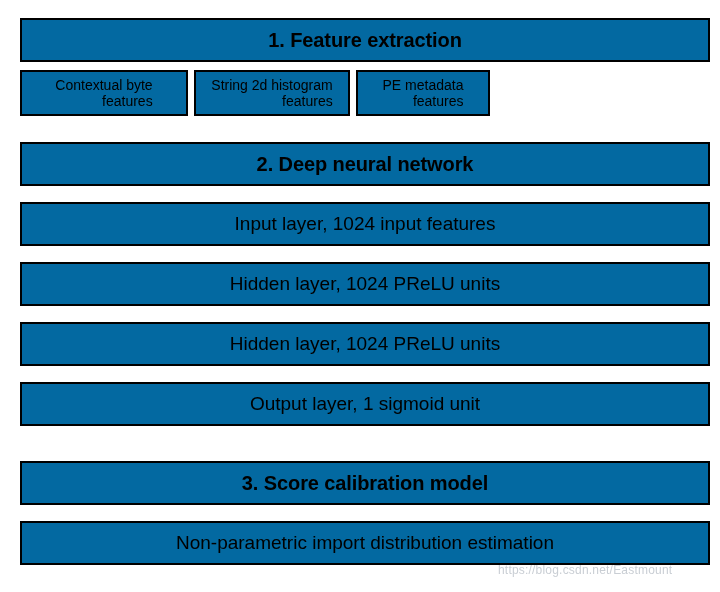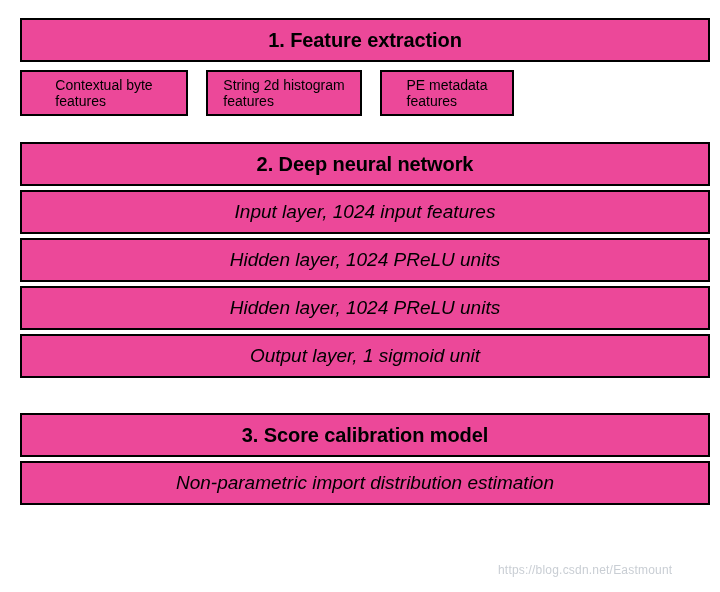--- a/index.html
+++ b/index.html
@@ -20,25 +20,25 @@
     position: absolute;
     left: 20px;
     top: 18px;
     width: 690px;
   }
 
   
   .box {
     box-sizing: border-box;
     border: 2px solid #000000;
-    background: #ec4899;
+    background: #0369a1;
     display: flex;
     align-items: center;
     justify-content: center;
-    text-align: left;
+    text-align: right;
     line-height: 1.15;
   }
 
   
   .section-title {
     width: 690px;
     height: 44px;
     font-size: 20px;
     font-weight: bold;
     letter-spacing: -0.1px;
@@ -48,21 +48,21 @@
   .row-box {
     width: 690px;
     height: 44px;
     font-size: 19px;
     font-weight: normal;
   }
 
   
   .feature-row {
     display: flex;
-    gap: 18px;
+    gap: 6px;
     margin-top: 8px;
   }
   .feature-box {
     height: 46px;
     font-size: 14px;
     padding: 0 4px;
   }
   .feature-box.w0 { width: 168px; }
   .feature-box.w1 { width: 167px; }
   .feature-box.w2 { width: 156px; }
@@ -70,21 +70,21 @@
 
   .feature-box span { display: block; }
 
   
   .section {
     
   }
   .section-2 { margin-top: 26px; }
   .section-3 { margin-top: 35px; }
 
-  .stack .row-box { margin-top: 4px; font-style: italic; }
+  .stack .row-box { margin-top: 16px; }
   .stack .section-title { margin-bottom: 0; }
 
   
   .watermark {
     position: absolute;
     left: 498px;
     top: 563px;
     font-size: 12px;
     color: #c9ced4;
     white-space: nowrap;

